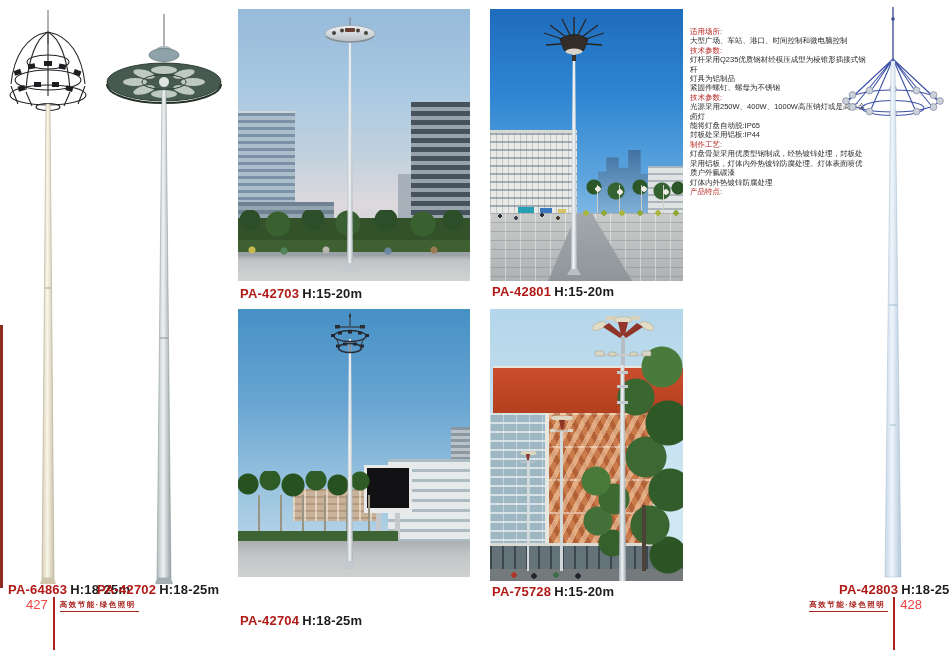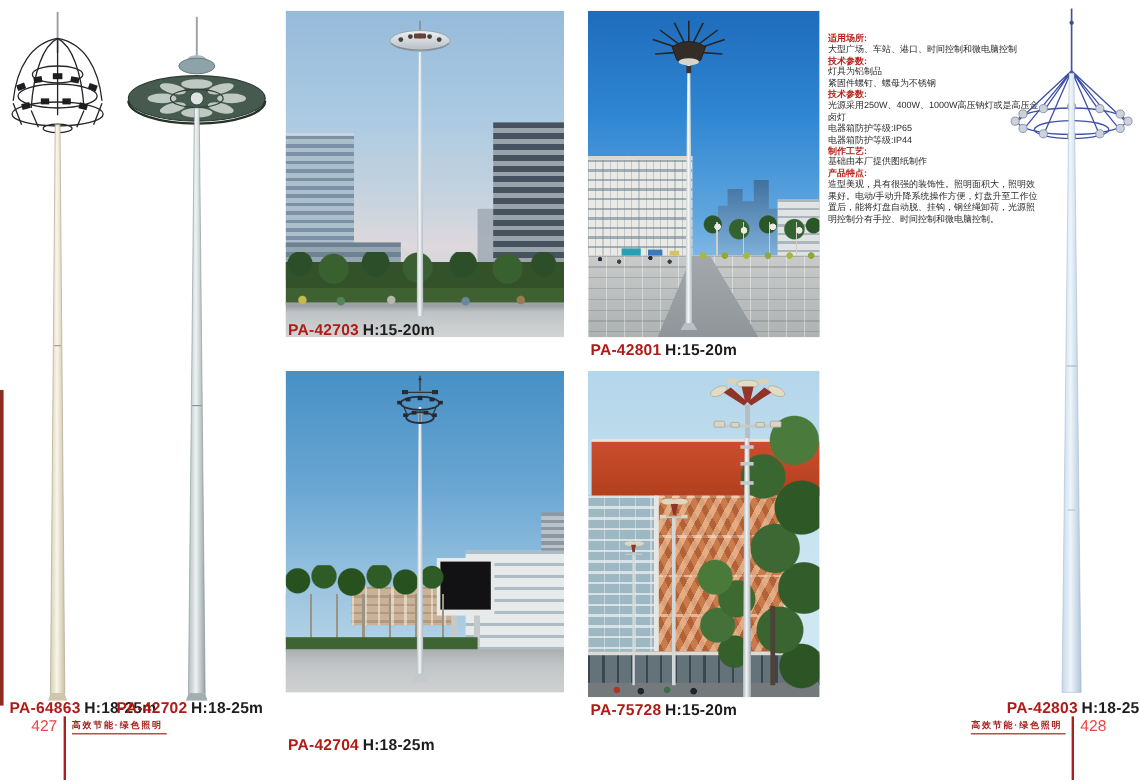--- a/index.html
+++ b/index.html
@@ -6,21 +6,21 @@
   html,body{width:950px;height:652px;background:#fff;font-family:"Liberation Sans","DejaVu Sans",sans-serif}
   .page{position:relative;width:950px;height:652px;background:#fff;overflow:hidden}
   .photo{position:absolute;overflow:hidden}
   .photo *{position:absolute}
   .illus{position:absolute}
   .illus svg{display:block;width:100%;height:100%}
   .plabel{position:absolute;white-space:nowrap;font-size:13px;font-weight:bold;letter-spacing:.2px}
   .pcode{color:#b01b17}
   .pheight{color:#1d1d1d;margin-left:3px}
   .info{position:absolute;left:690px;top:27px;width:176px;font-size:7.5px;line-height:9.4px;color:#2a2a2a}
-  .sec-title{color:#b5241e;font-weight:bold}
+  .sec-title{color:#b5241e;font-weight:normal}
   .footer-left{position:absolute;left:26px;top:597px;display:flex;align-items:flex-start}
   .footer-right{position:absolute;right:28px;top:597px;display:flex;align-items:flex-start}
   .pageno{font-size:13px;font-weight:normal;color:#ef4444;line-height:15px}
   .fdivider{width:2px;height:53px;background:#a8221e;margin:0 5px;flex:none}
   .fslogan{font-size:7.5px;font-weight:bold;color:#a8221e;border-bottom:1px solid #a8221e;padding:3px 3px 2px 0;line-height:9px;letter-spacing:1.5px;white-space:nowrap}
   .edge-line{position:absolute;left:0;top:325px;width:3px;height:263px;background:#8e2b22}
 </style>
 </head>
 <body>
 
@@ -249,30 +249,31 @@
       <rect x="24" y="39" width="7" height="4" rx="1" fill="#d9d5c5" stroke="#9a9484" stroke-width=".5"></rect>
       <rect x="45" y="39" width="7" height="4" rx="1" fill="#d9d5c5" stroke="#9a9484" stroke-width=".5"></rect>
       <rect x="57" y="38" width="9" height="5" rx="1" fill="#d9d5c5" stroke="#9a9484" stroke-width=".5"></rect>
     </svg>
   </div>
 
   <div class="info">
     <div class="sec-title">适用场所:</div>
     <div class="sec-line">大型广场、车站、港口、时间控制和微电脑控制</div>
     <div class="sec-title">技术参数:</div>
+    <div class="sec-line">灯杆采用Q235优质钢材经模压成型为棱锥形插接式钢杆</div>
     <div class="sec-line">灯具为铝制品</div>
     <div class="sec-line">紧固件螺钉、螺母为不锈钢</div>
     <div class="sec-title">技术参数:</div>
     <div class="sec-line">光源采用250W、400W、1000W高压钠灯或是高压金卤灯</div>
-    <div class="sec-line">电器箱防护等级:IP65</div>
-    <div class="sec-line">电器箱防护等级:IP44</div>
+    <div class="sec-line">能将灯盘自动脱:IP65</div>
+    <div class="sec-line">封板处采用铝板:IP44</div>
     <div class="sec-title">制作工艺:</div>
-    <div class="sec-line">基础由本厂提供图纸制作</div>
+    <div class="sec-line">灯盘骨架采用优质型钢制成，经热镀锌处理，封板处采用铝板，灯体内外热镀锌防腐处理。灯体表面喷优质户外氟碳漆</div>
+    <div class="sec-line">灯体内外热镀锌防腐处理</div>
     <div class="sec-title">产品特点:</div>
-    <div class="sec-line">造型美观，具有很强的装饰性。照明面积大，照明效果好。电动/手动升降系统操作方便，灯盘升至工作位置后，能将灯盘自动脱、挂钩，钢丝绳卸荷，光源照明控制分有手控、时间控制和微电脑控制。</div>
   </div>
 
   <div class="illus" style="left:838px;top:5px;width:112px;height:578px">
     <svg viewBox="0 0 112 578">
       <defs>
         <linearGradient id="gPale" x1="0" x2="1" y1="0" y2="0">
           <stop offset="0" stop-color="#c6d8ea"></stop>
             <stop offset=".45" stop-color="#eef5fb"></stop>
             <stop offset="1" stop-color="#b0c6da"></stop>
         </linearGradient>
@@ -303,21 +304,21 @@
       <line x1="52" y1="420" x2="58" y2="420" stroke="#a4bcd0" stroke-width="1"></line>
     </svg>
   </div>
 
   <div class="plabel" style="left:8px;top:582px">
     <span class="pcode">PA-64863</span><span class="pheight">H:18-25m</span>
   </div>
   <div class="plabel" style="left:97px;top:582px">
     <span class="pcode">PA-42702</span><span class="pheight">H:18-25m</span>
   </div>
-  <div class="plabel" style="left:240px;top:267px">
+  <div class="plabel" style="left:240px;top:286px">
     <span class="pcode">PA-42703</span><span class="pheight">H:15-20m</span>
   </div>
   <div class="plabel" style="left:240px;top:613px">
     <span class="pcode">PA-42704</span><span class="pheight">H:18-25m</span>
   </div>
   <div class="plabel" style="left:492px;top:284px">
     <span class="pcode">PA-42801</span><span class="pheight">H:15-20m</span>
   </div>
   <div class="plabel" style="left:492px;top:584px">
     <span class="pcode">PA-75728</span><span class="pheight">H:15-20m</span>

